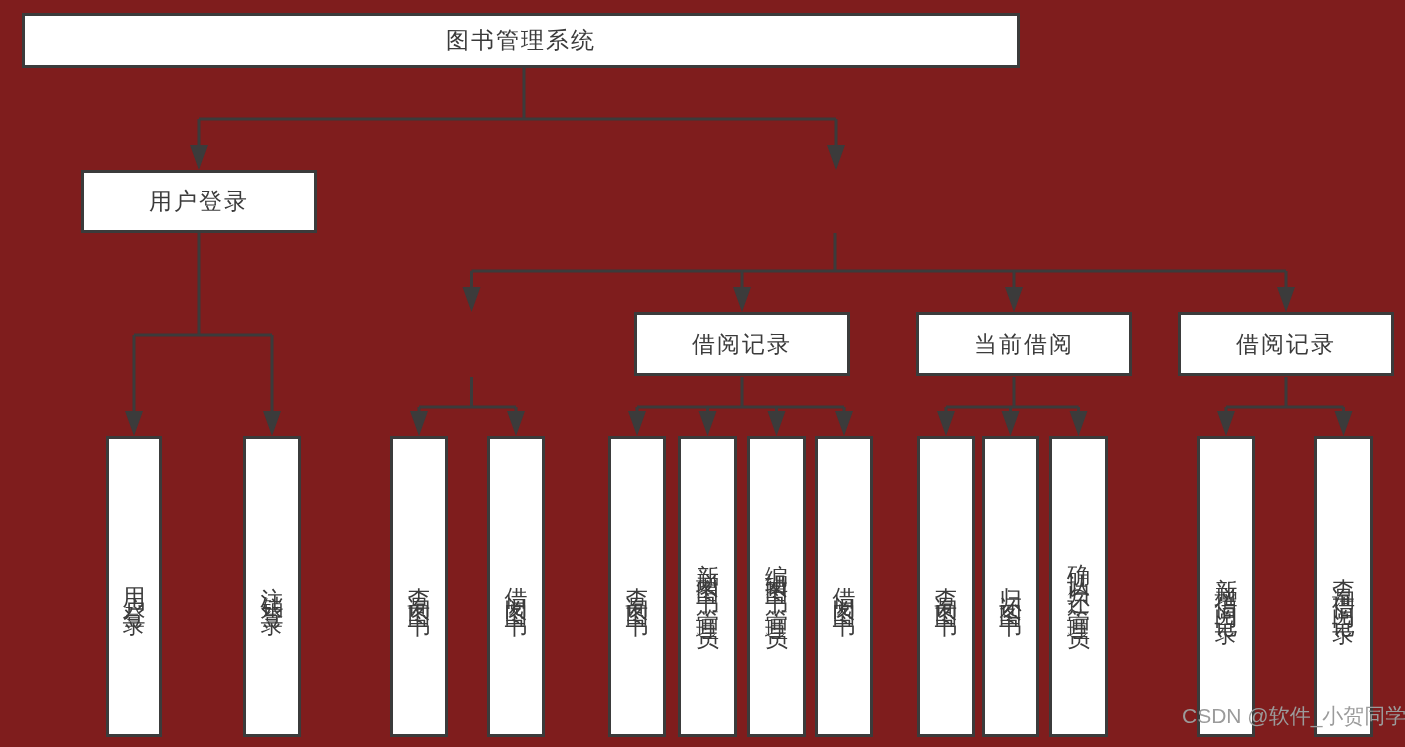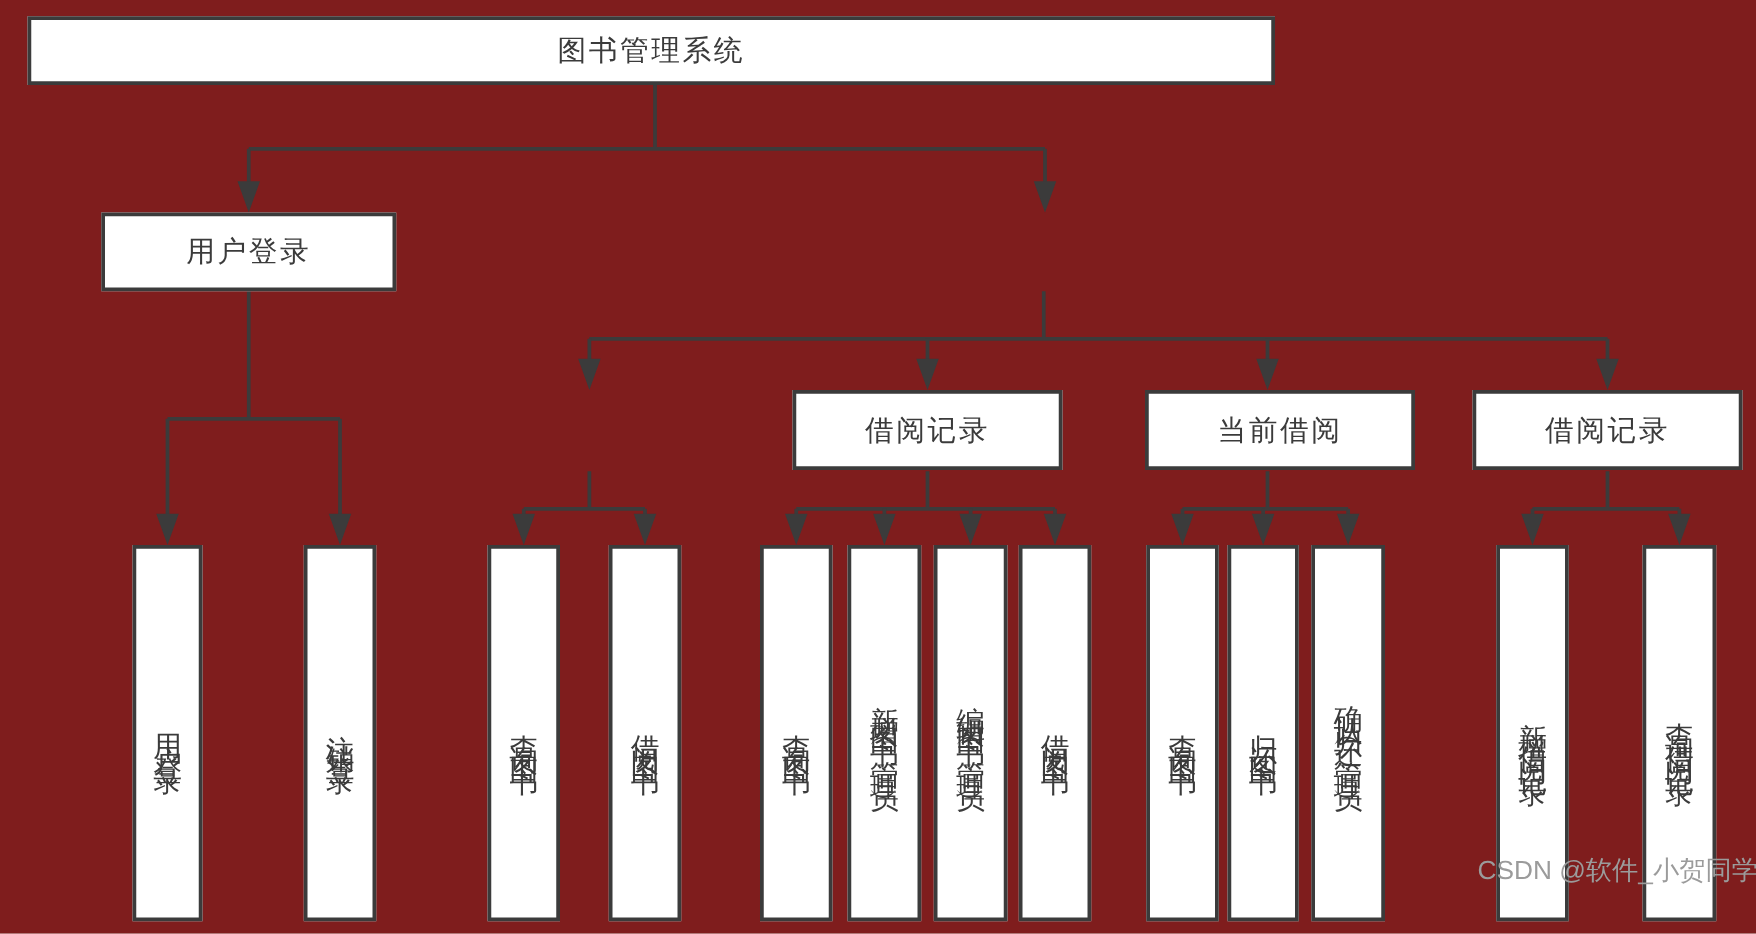--- a/index.html
+++ b/index.html
@@ -43,21 +43,21 @@
     justify-content: center;
     writing-mode: vertical-rl;
     text-orientation: mixed;
     font-size: 23px;
     letter-spacing: 9px;
     line-height: 1;
   }
   #watermark {
     position: absolute;
     left: 1182px;
-    top: 682px;
+    top: 702px;
     font-size: 21px;
     color: #9b9b9b;
     white-space: nowrap;
     z-index: 5;
   }
 </style>
 </head>
 <body>
 
 <div id="canvas">

